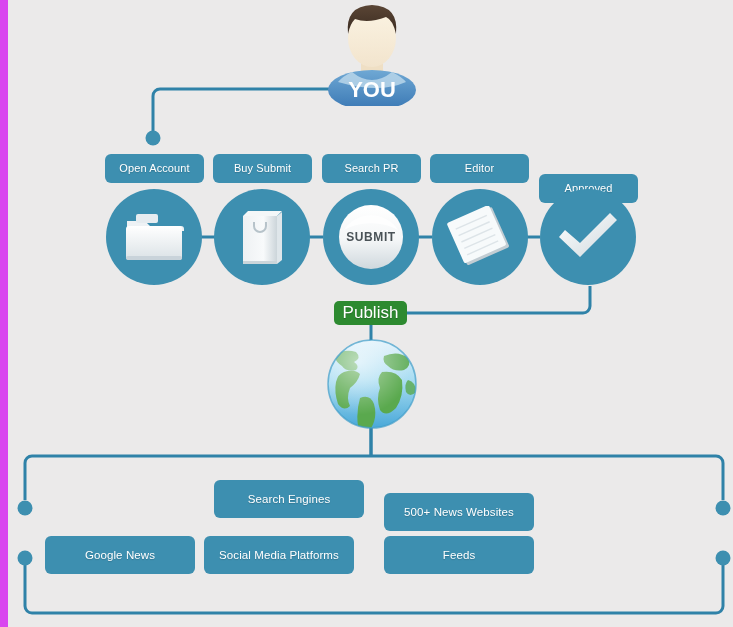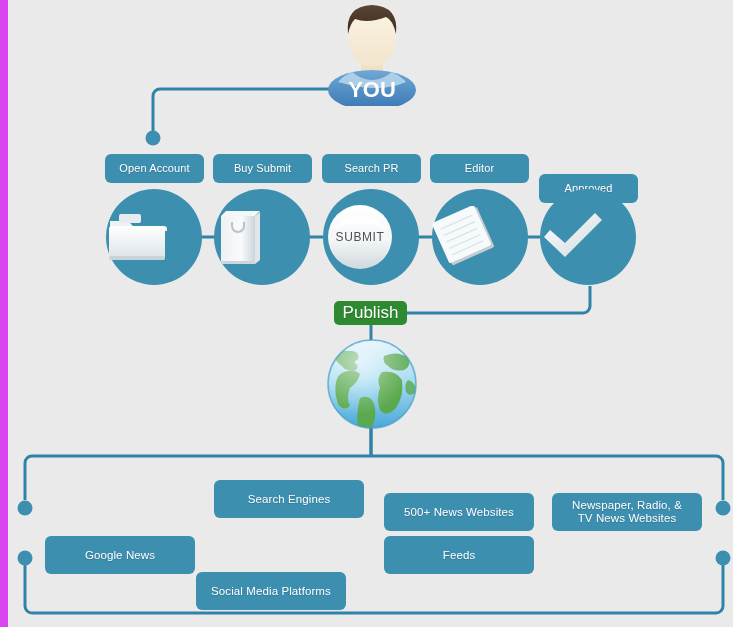--- a/index.html
+++ b/index.html
@@ -49,21 +49,21 @@
     text-shadow:0 1px 1px rgba(0,0,0,.25);
     z-index:6;
   }
 
   
   .circle{
     position:absolute;
     width:96px;height:96px;border-radius:50%;
     background:#3d8fb0;
     z-index:4;
-    display:flex;align-items:center;justify-content:flex-start;
+    display:flex;align-items:center;justify-content:center;font-weight:bold;
   }
   .circle svg{display:block;}
 
   
   .avatar{
     position:absolute;left:306px;top:2px;width:116px;height:104px;z-index:5;
   }
   
   .globe{position:absolute;left:314px;top:334px;width:100px;height:100px;z-index:5;}
 </style>
@@ -242,21 +242,19 @@
         <path d="M60,38 q14,-2 20,8 q2,16 -6,28 q-10,10 -16,2 q-4,-12 0,-22 q-4,-10 2,-16 z"></path>
         <path d="M86,46 q8,2 8,12 q-6,6 -10,0 q-2,-8 2,-12 z" opacity=".8"></path>
       </g>
       <circle cx="50" cy="50" r="44" fill="url(#shine)"></circle>
       <circle cx="50" cy="50" r="44" fill="none" stroke="#3f9cc9" stroke-width="1.5" opacity=".7"></circle>
     </svg>
   </div>
 
   <div class="pill dist" style="left:206px;top:480px;">Search Engines</div>
   <div class="pill dist" style="left:376px;top:493px;">500+ News Websites</div>
-  <div class="pill dist" style="left:544px;top:493px;white-space:pre-line;">Newspaper, Radio, &amp;
-TV News Websites</div>
 
   <div class="pill dist" style="left:37px;top:536px;">Google News</div>
-  <div class="pill dist" style="left:188px;top:536px;margin-top:36px;">Social Media Platforms</div>
+  <div class="pill dist" style="left:196px;top:536px;">Social Media Platforms</div>
   <div class="pill dist" style="left:376px;top:536px;">Feeds</div>
 
 </div>
 </div>
 
 </body></html>

